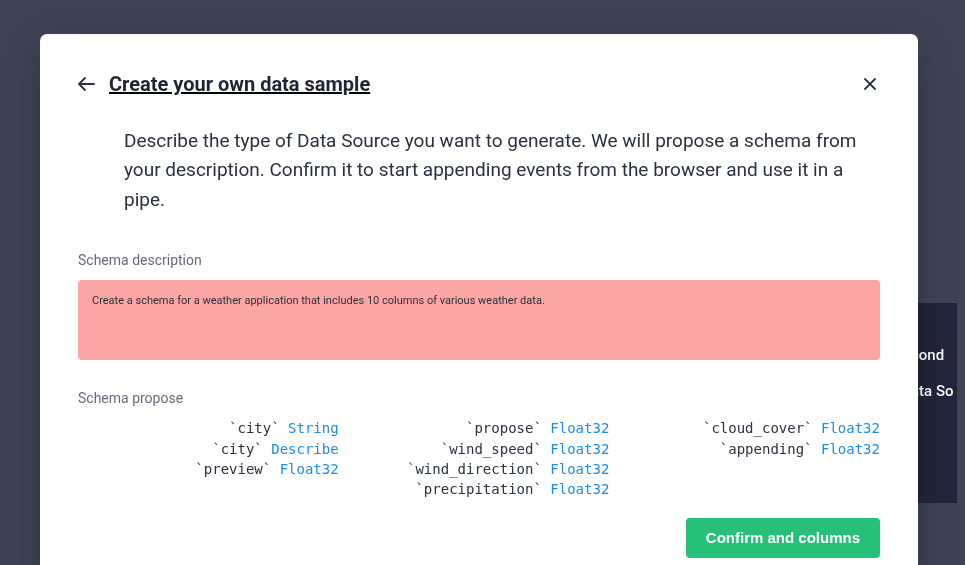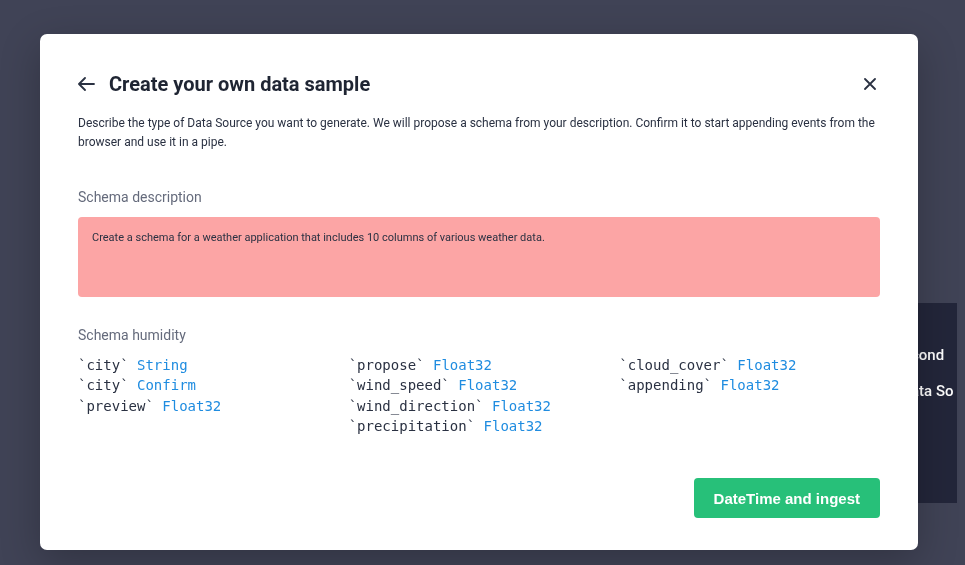--- a/index.html
+++ b/index.html
@@ -36,21 +36,22 @@
       width: 878px;
       background: #fff;
       border-radius: 7px;
       box-shadow: 0 12px 40px rgba(0,0,0,0.24);
       padding: 38px 38px 32px 38px;
     }
     .modal-header {
       display: flex;
       align-items: center;
       justify-content: space-between;
-      margin-bottom: 18px;
+      margin-bottom: 30px;
+      text-decoration: underline;
     }
     .header-left {
       display: flex;
       align-items: center;
       gap: 14px;
     }
     .back-icon {
       cursor: pointer;
       display: flex;
       align-items: center;
@@ -61,23 +62,24 @@
       color: #1f2533;
     }
     .close-icon {
       cursor: pointer;
       display: flex;
       align-items: center;
       padding: 4px;
     }
     .modal-desc {
       color: #2a3142;
-      font-size: 12px;
+      font-size: 19px;
       line-height: 1.55;
       margin-bottom: 38px;
+      margin-left: 46px;
     }
     .field-label {
       font-size: 14px;
       color: #656b7c;
       margin-bottom: 12px;
     }
     .schema-textarea {
       width: 100%;
       background: #fca5a5;
       border: none;
@@ -89,21 +91,22 @@
       resize: none;
       height: 80px;
       margin-bottom: 26px;
       outline: none;
     }
     .preview-grid {
       display: grid;
       grid-template-columns: 1fr 1fr 1fr;
       column-gap: 10px;
       row-gap: 0;
-      margin-bottom: 42px;
+      margin-bottom: 18px;
+      text-align: right;
     }
     .schema-col {
       font-family: ui-monospace, SFMono-Regular, "SF Mono", Menlo, Consolas, monospace;
       font-size: 14px;
       line-height: 1.45;
       color: #2a3142;
       white-space: nowrap;
       margin-bottom: 0;
     }
     .tick {
@@ -151,36 +154,36 @@
         <path d="M1 1 L11 11 M11 1 L1 11" stroke="#2a3142" stroke-width="1.8" stroke-linecap="round"></path>
       </svg>
     </span>
   </div>
 
   <p class="modal-desc">Describe the type of Data Source you want to generate. We will propose a schema from your description. Confirm it to start appending events from the browser and use it in a pipe.</p>
 
   <div class="field-label">Schema description</div>
   <textarea class="schema-textarea" style="">Create a schema for a weather application that includes 10 columns of various weather data.</textarea>
 
-  <div class="field-label">Schema humidity</div>
+  <div class="field-label">Schema propose</div>
 
   <div class="preview-grid">
     <div id="col0">
         <div class="schema-col"><span class="tick">`city`</span> <span class="type">String</span></div>
-        <div class="schema-col"><span class="tick">`city`</span> <span class="type">Confirm</span></div>
+        <div class="schema-col"><span class="tick">`city`</span> <span class="type">Describe</span></div>
         <div class="schema-col"><span class="tick">`preview`</span> <span class="type">Float32</span></div>
       </div>
     <div id="col1">
         <div class="schema-col"><span class="tick">`propose`</span> <span class="type">Float32</span></div>
         <div class="schema-col"><span class="tick">`wind_speed`</span> <span class="type">Float32</span></div>
         <div class="schema-col"><span class="tick">`wind_direction`</span> <span class="type">Float32</span></div>
         <div class="schema-col"><span class="tick">`precipitation`</span> <span class="type">Float32</span></div>
       </div>
     <div id="col2">
         <div class="schema-col"><span class="tick">`cloud_cover`</span> <span class="type">Float32</span></div>
         <div class="schema-col"><span class="tick">`appending`</span> <span class="type">Float32</span></div>
       </div>
   </div>
 
   <div class="modal-footer">
-    <button class="confirm-btn">DateTime and ingest</button>
+    <button class="confirm-btn">Confirm and columns</button>
   </div>
 </div>
 
 </body></html>

